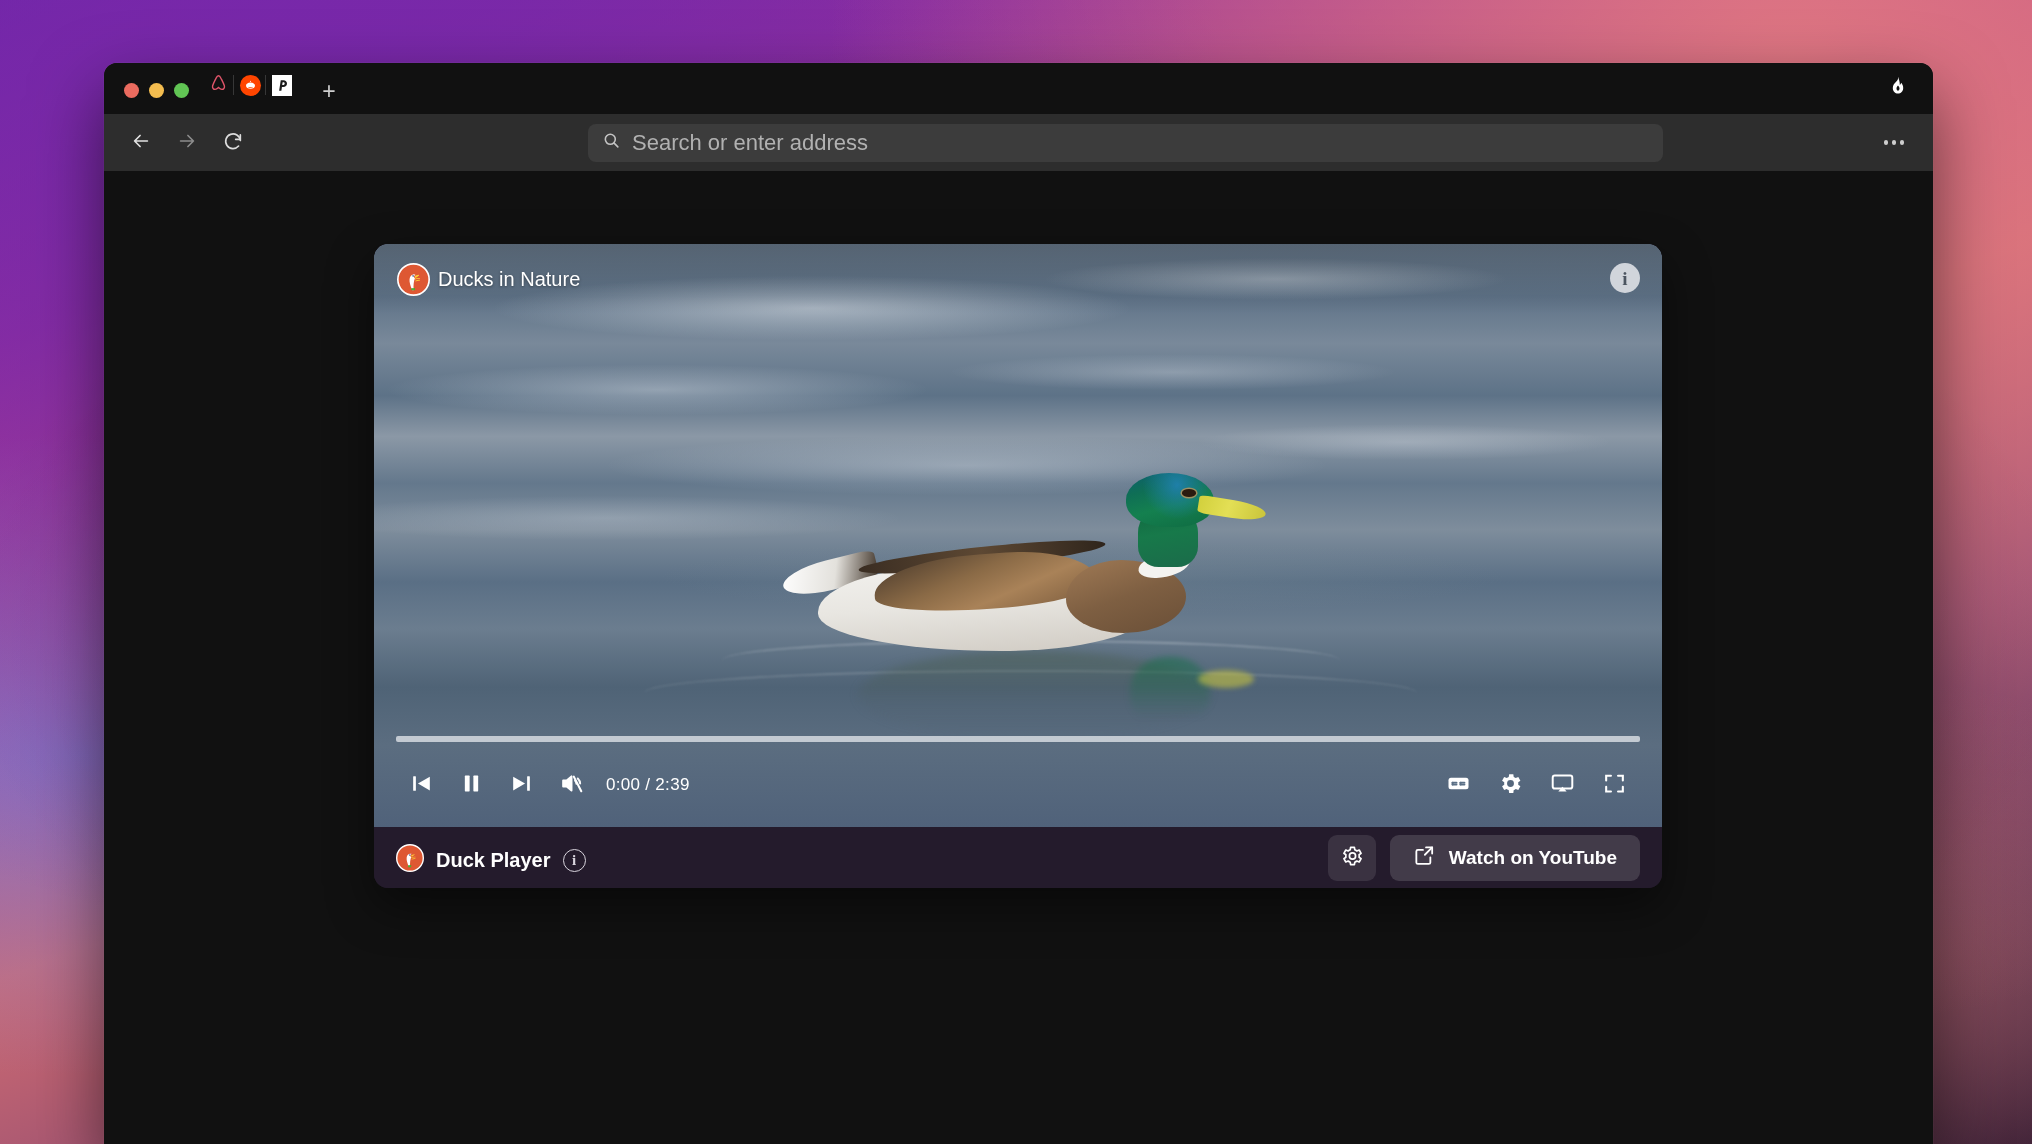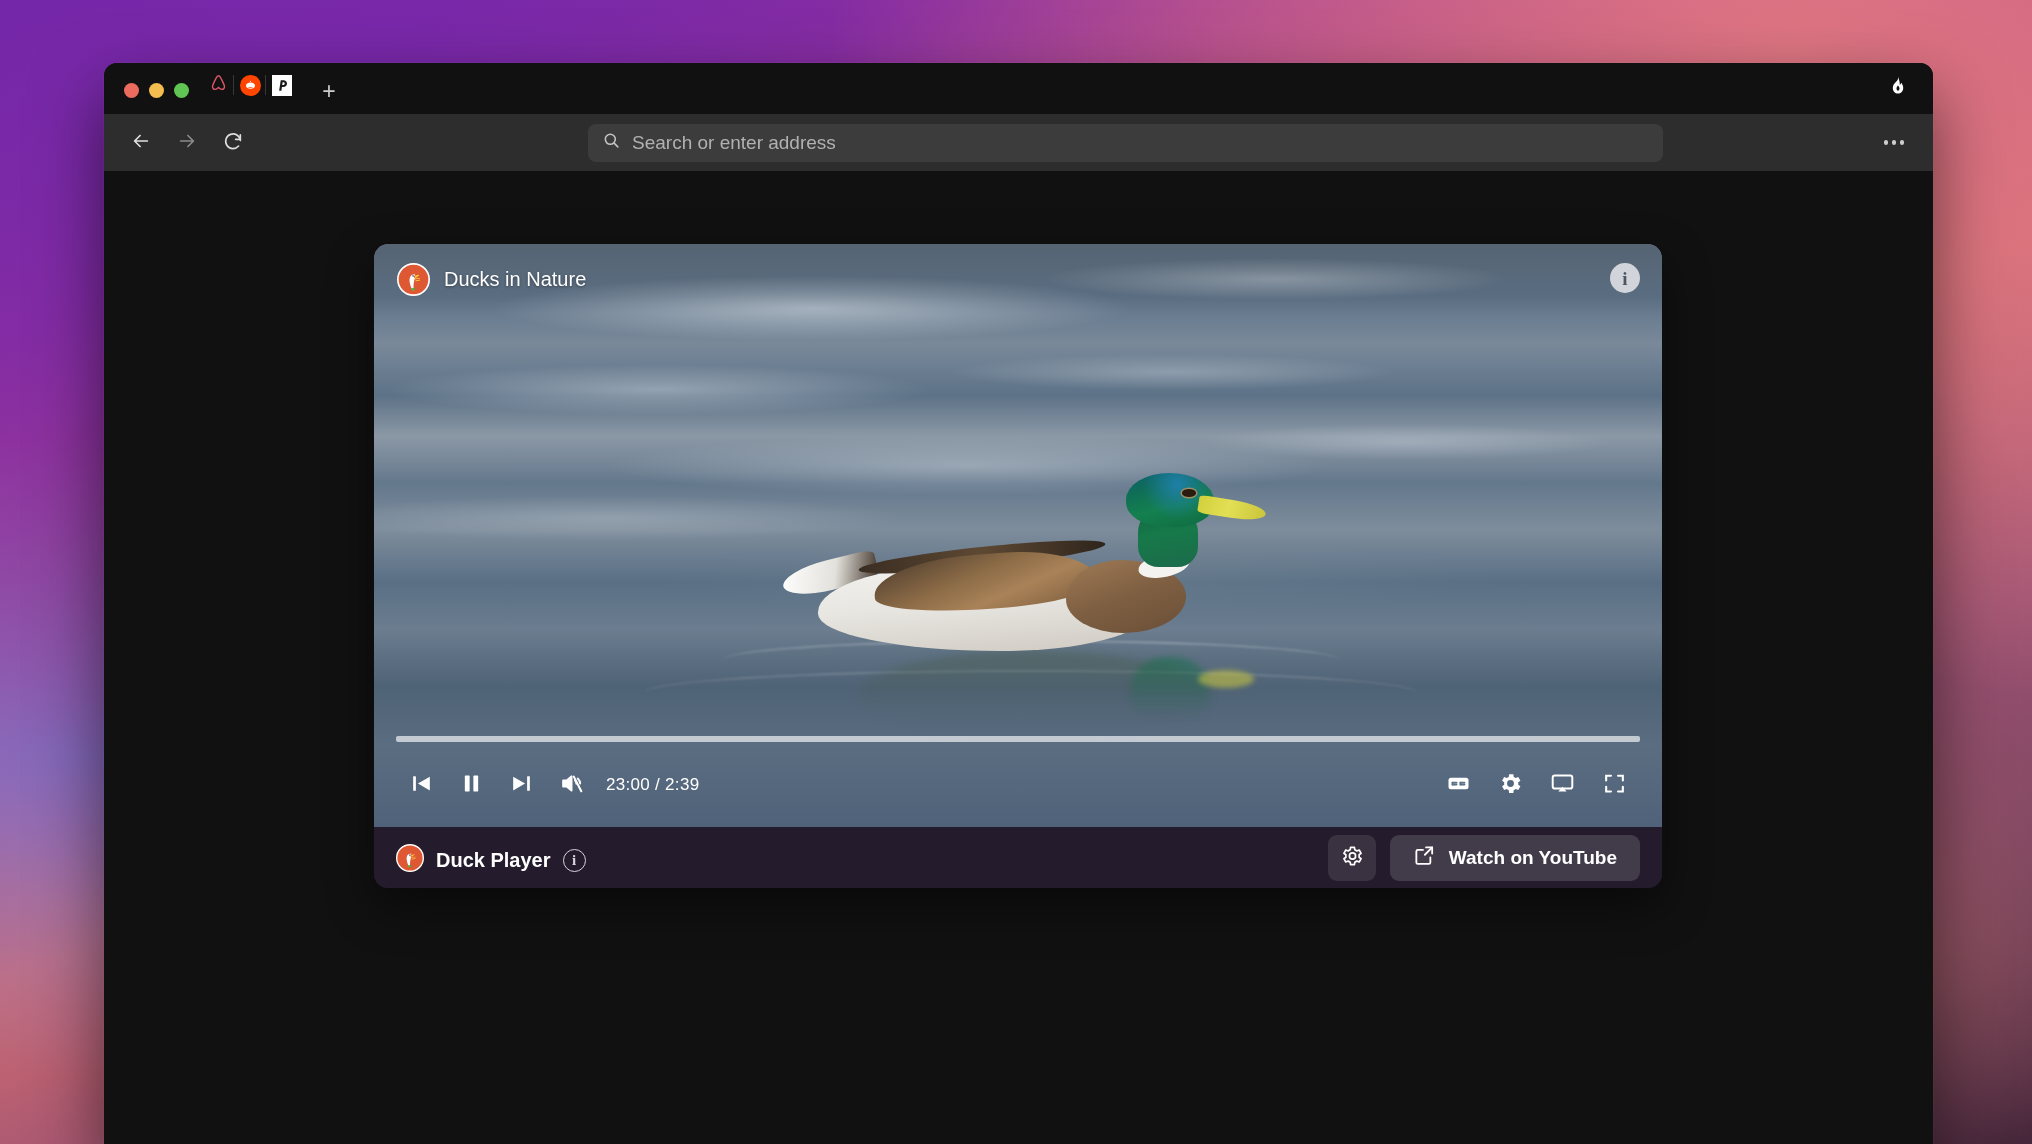--- a/index.html
+++ b/index.html
@@ -92,21 +92,21 @@
     width:40px;height:40px;margin-left:6px;
     display:flex;align-items:center;justify-content:center;
   }
   .navbtn:first-child{margin-left:17px;}
   .navbtn svg{width:22px;height:22px;}
   .addressbar{
     position:absolute; left:484px; width:1075px; height:38px;
     background:#3c3c3c; border-radius:8px;
     display:flex; align-items:center; padding:0 14px; gap:11px;
   }
-  .addr-placeholder{color:#b1b1b1;font-size:19px;}
+  .addr-placeholder{color:#b1b1b1;font-size:22px;}
   .menu-dots{
     position:absolute;right:22px;width:34px;height:34px;
     display:flex;align-items:center;justify-content:center;gap:3.5px;
   }
   .menu-dots i{width:4.5px;height:4.5px;border-radius:50%;background:#cdcdcd;display:block;}
 
   
   #content{ flex:1; background:#111111; position:relative; }
 
   #playercard{
@@ -217,21 +217,21 @@
     position:absolute; left:27%; top:68%; width:48%; height:7%;
     border-top:2px solid rgba(240,243,246,0.30);
     border-radius:50%;
     filter:blur(1px);
   }
   .ripple.r2{ left:21%; top:73%; width:60%; height:8%; border-top-color:rgba(240,243,246,0.20); }
 
   
   .vid-header{
     position:absolute; left:0; top:0; right:0; height:70px;
-    display:flex; align-items:center; padding:0 23px; gap:14px;
+    display:flex; align-items:center; padding:0 23px; gap:8px;
     background:linear-gradient(180deg, rgba(0,0,0,0.22) 0%, rgba(0,0,0,0) 100%);
   }
   .ddg-logo{ width:33px; height:33px; flex:0 0 auto; }
   .vid-title{ color:#ffffff; font-size:20px; text-shadow:0 1px 3px rgba(0,0,0,0.4); }
   .info-circle{
     position:absolute; right:22px; top:19px;
     width:30px;height:30px;border-radius:50%;
     background:rgba(225,228,232,0.88);
     display:flex;align-items:center;justify-content:center;
     color:#4c5560; font-size:19px; font-weight:700;
@@ -462,21 +462,21 @@
             <div class="cbtn">
               <span>
                 <svg viewBox="0 0 24 24" fill="none" stroke="#ffffff" stroke-width="1.9" stroke-linecap="round">
                   <path d="M4 9.2h3.4L12 5.2v13.6L7.4 14.8H4z" fill="#ffffff" stroke-linejoin="round"></path>
                   <path d="M15.4 9.3c.9 1 1.3 2.1 1.3 2.9" opacity="0.95"></path>
                   <path d="M18 7.2c1.6 1.6 2.3 3.4 2.3 4.9" opacity="0.95"></path>
                   <path d="M14.2 5.4L21.4 19.4" stroke-width="2"></path>
                 </svg>
               </span>
             </div>
-            <span class="timecode">23:00 / 2:39</span>
+            <span class="timecode">0:00 / 2:39</span>
 
             <div class="ctrl-right">
               <div class="cbtn">
                 <span>
                   <svg viewBox="0 0 24 24">
                     <rect x="2.4" y="6.4" width="19.2" height="11.2" rx="2.4" fill="#ffffff"></rect>
                     <rect x="5.4" y="10.2" width="5.6" height="1.9" rx="0.9" fill="#5b7086"></rect>
                     <rect x="5.4" y="10.2" width="1.9" height="3.6" rx="0.9" fill="#5b7086"></rect>
                     <rect x="5.4" y="11.9" width="5.6" height="1.9" rx="0.9" fill="#5b7086"></rect>
                     <rect x="13" y="10.2" width="5.6" height="1.9" rx="0.9" fill="#5b7086"></rect>

